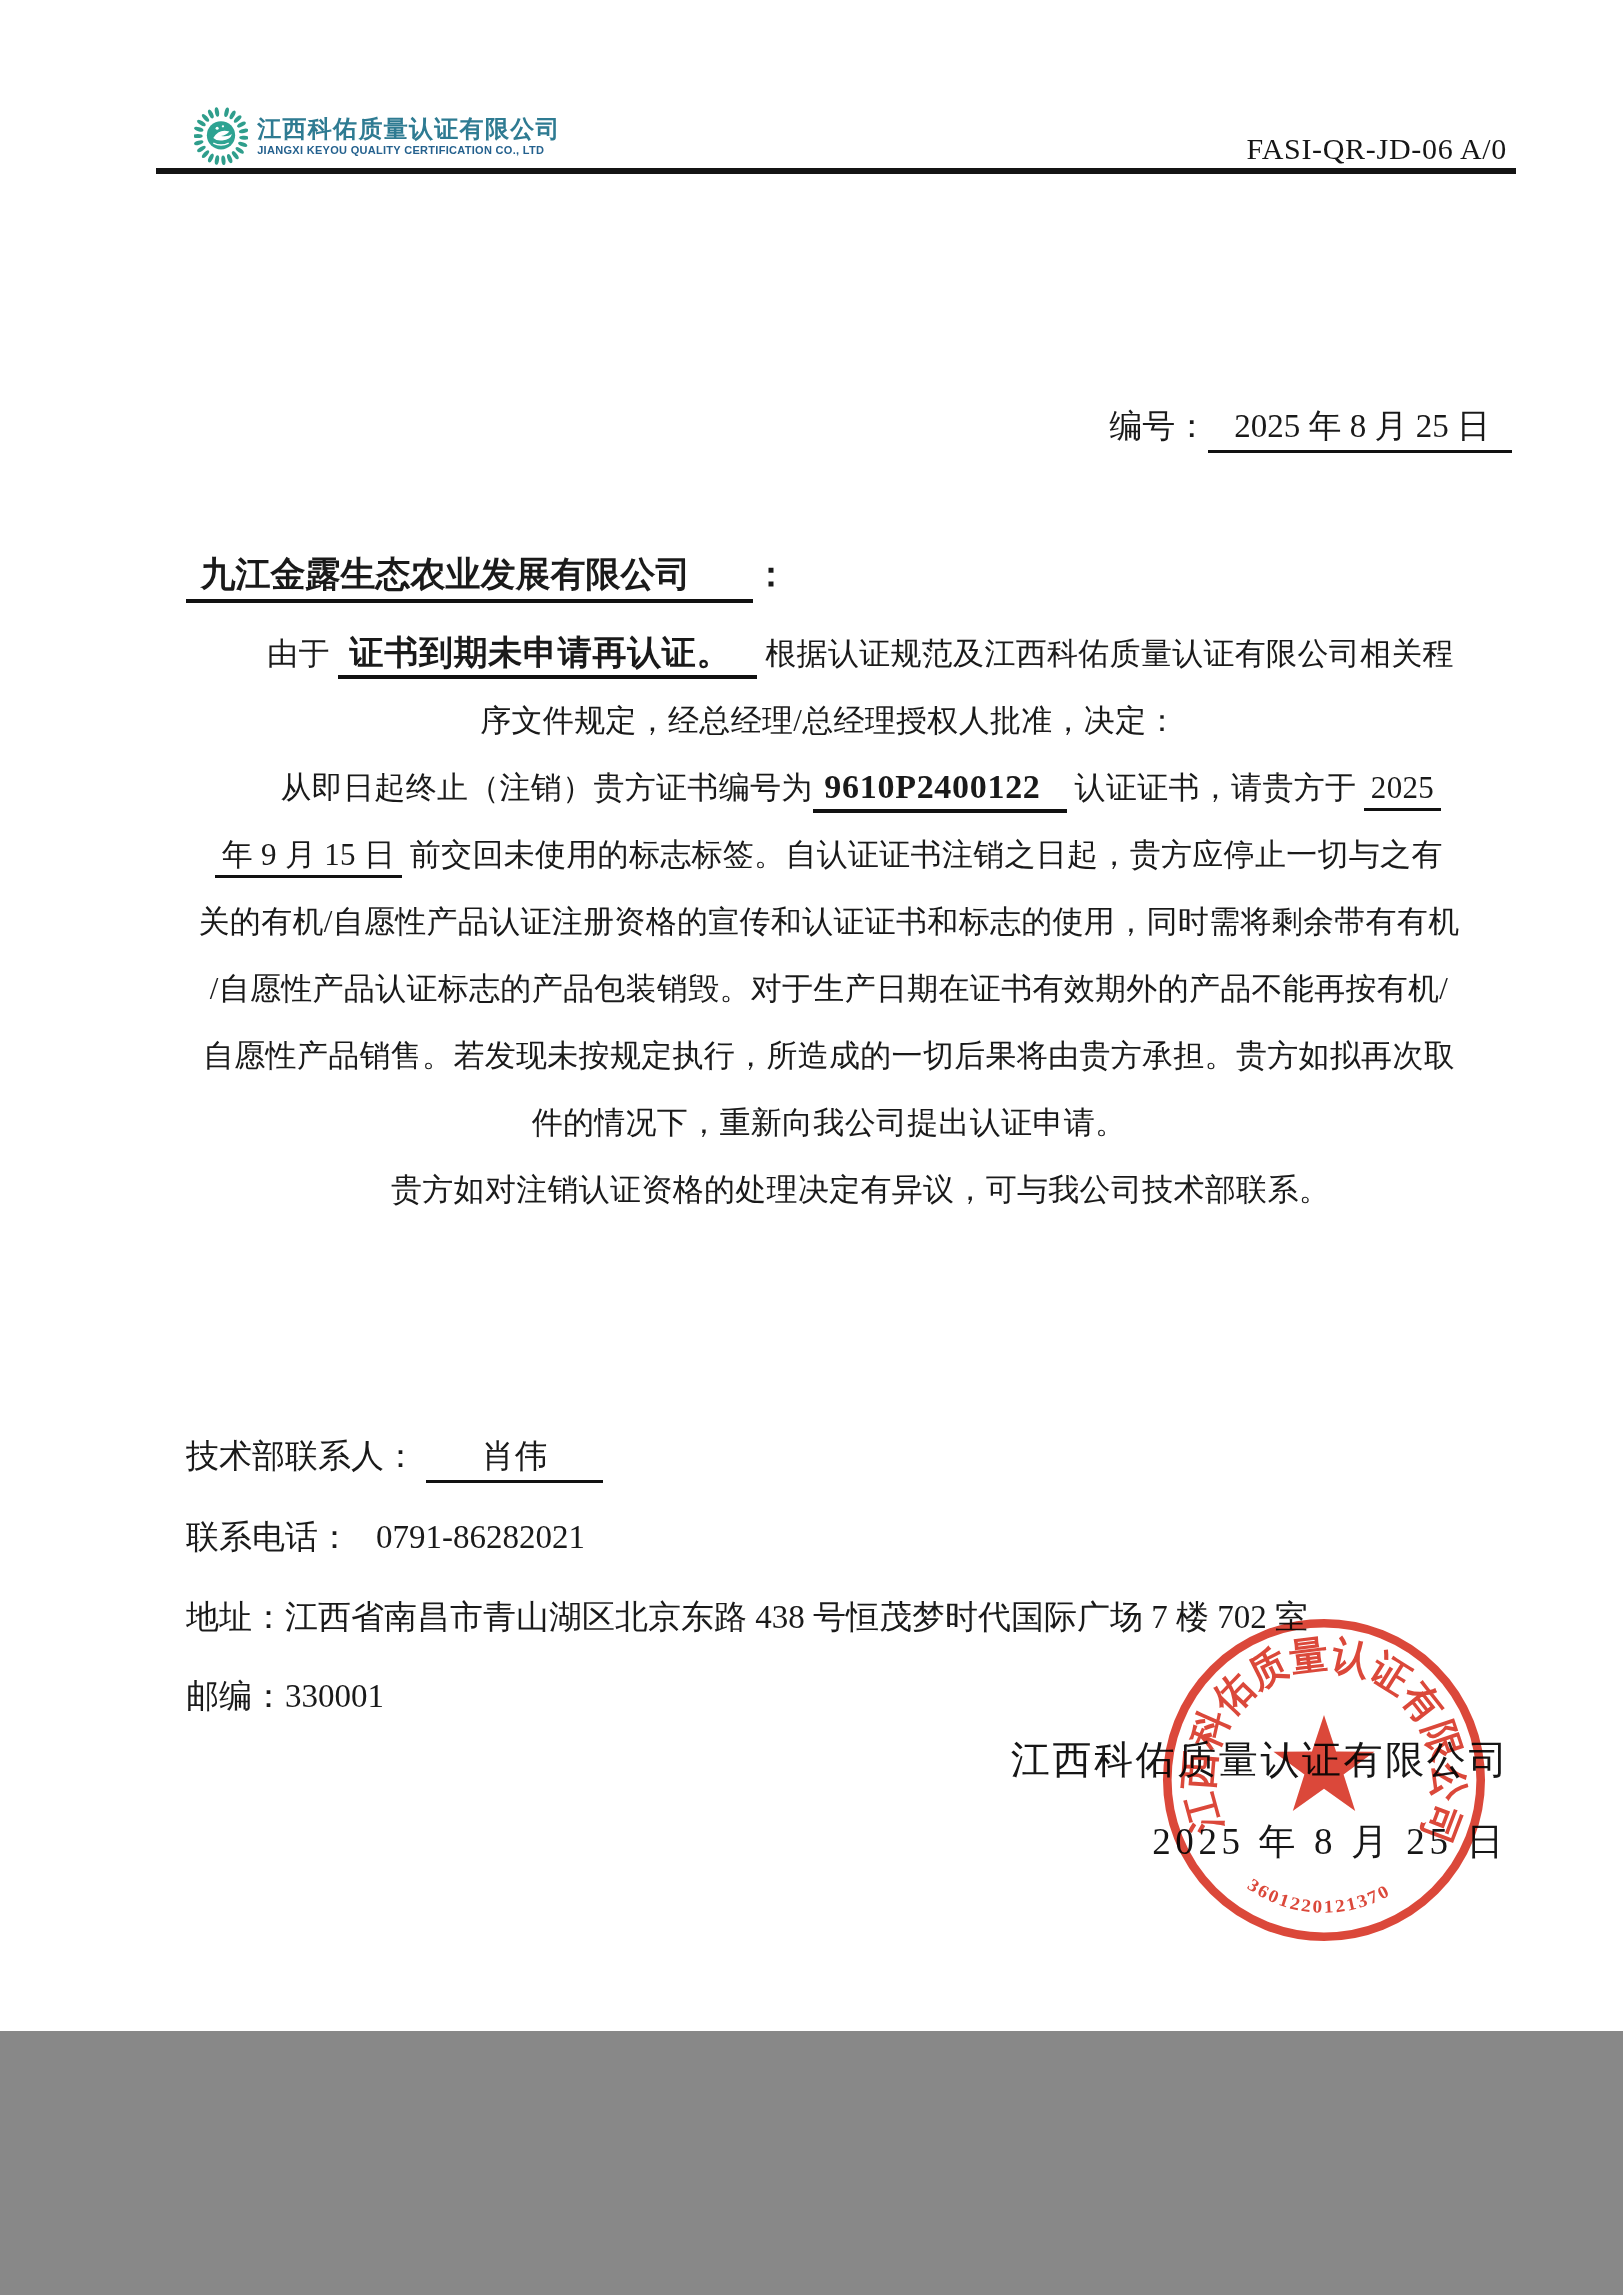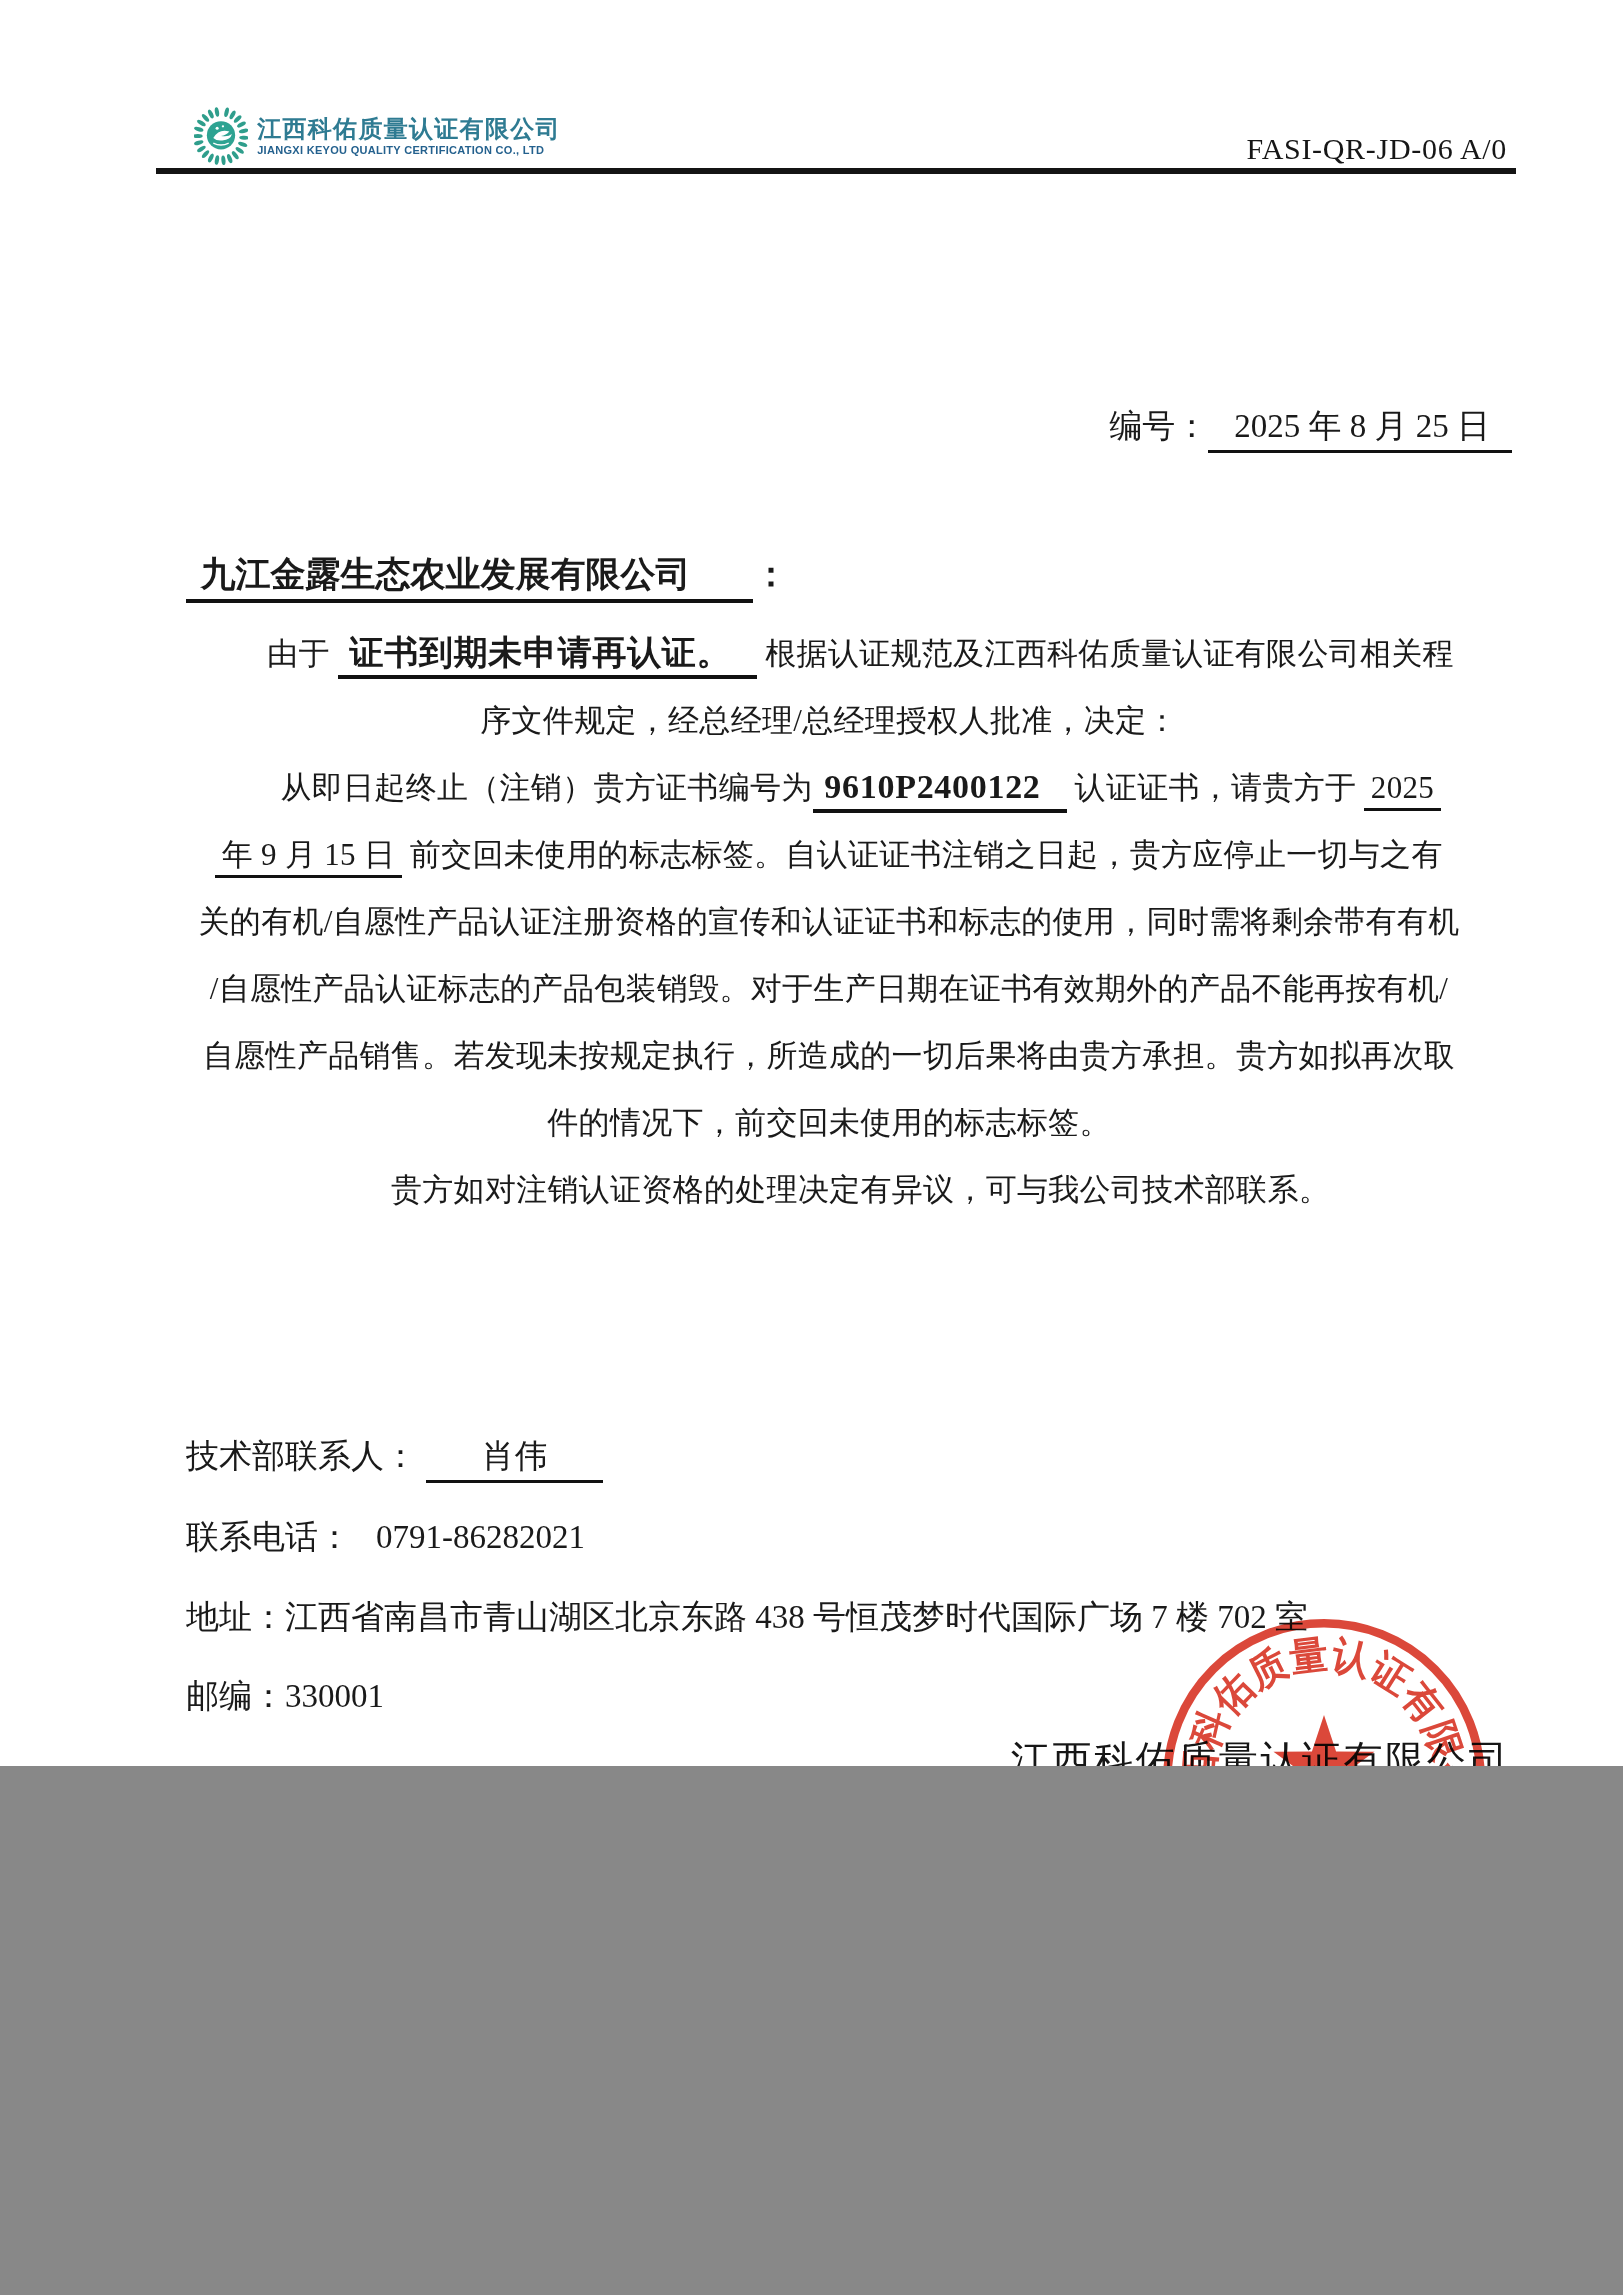--- a/index.html
+++ b/index.html
@@ -1,18 +1,18 @@
 <!DOCTYPE html>
 <html style="font-size:10.5px"><head>
 <meta charset="utf-8">
 <style>
   html,body{margin:0;padding:0;background:#888;}
   .page{
     position:relative;
-    width:1623px;height:1766px;
+    width:1623px;height:2031px;
     background:#ffffff;
     font-family:"Liberation Serif","DejaVu Serif",serif;
     color:#1a1a1a;
     overflow:hidden;
   }
   
   .logo{position:absolute;left:194px;top:107px;display:flex;align-items:center;gap:9.2px;}
   .logo-emblem{width:54px;height:58px;}
   .logo-cn{font-size:24px;font-weight:bold;color:#2e7b92;letter-spacing:1.3px;line-height:1.05;font-family:"Liberation Sans","DejaVu Sans",sans-serif;}
   .logo-en{font-size:11px;font-weight:bold;color:#24618e;letter-spacing:0.3px;margin-top:2.6px;font-family:"Liberation Sans","DejaVu Sans",sans-serif;}
@@ -104,21 +104,21 @@
   </div>
 
   <div class="body-text" id="body-lines">
       <div class="bline indent"><span>由于 </span><span class="seg-bu">证书到期未申请再认证。</span><span> 根据认证规范及江西科佑质量认证有限公司相关程</span></div>
       <div class="bline"><span>序文件规定，经总经理/总经理授权人批准，决定：</span></div>
       <div class="bline indent"><span>从即日起终止（注销）贵方证书编号为</span><span class="seg-bu">9610P2400122</span><span> 认证证书，请贵方于 </span><span class="seg-u">2025</span></div>
       <div class="bline"><span class="seg-u">年 9 月 15 日</span><span> 前交回未使用的标志标签。自认证证书注销之日起，贵方应停止一切与之有</span></div>
       <div class="bline"><span>关的有机/自愿性产品认证注册资格的宣传和认证证书和标志的使用，同时需将剩余带有有机</span></div>
       <div class="bline"><span>/自愿性产品认证标志的产品包装销毁。对于生产日期在证书有效期外的产品不能再按有机/</span></div>
       <div class="bline"><span>自愿性产品销售。若发现未按规定执行，所造成的一切后果将由贵方承担。贵方如拟再次取</span></div>
-      <div class="bline"><span>件的情况下，前交回未使用的标志标签。</span></div>
+      <div class="bline"><span>件的情况下，重新向我公司提出认证申请。</span></div>
       <div class="bline indent"><span>贵方如对注销认证资格的处理决定有异议，可与我公司技术部联系。</span></div>
     </div>
 
   <div class="cline c-person">
     <span>技术部联系人：</span><span class="name-blank">肖伟</span>
   </div>
   <div class="cline c-phone">
     <span>联系电话：</span><span class="phone-val">0791-86282021</span>
   </div>
   <div class="cline c-addr">

